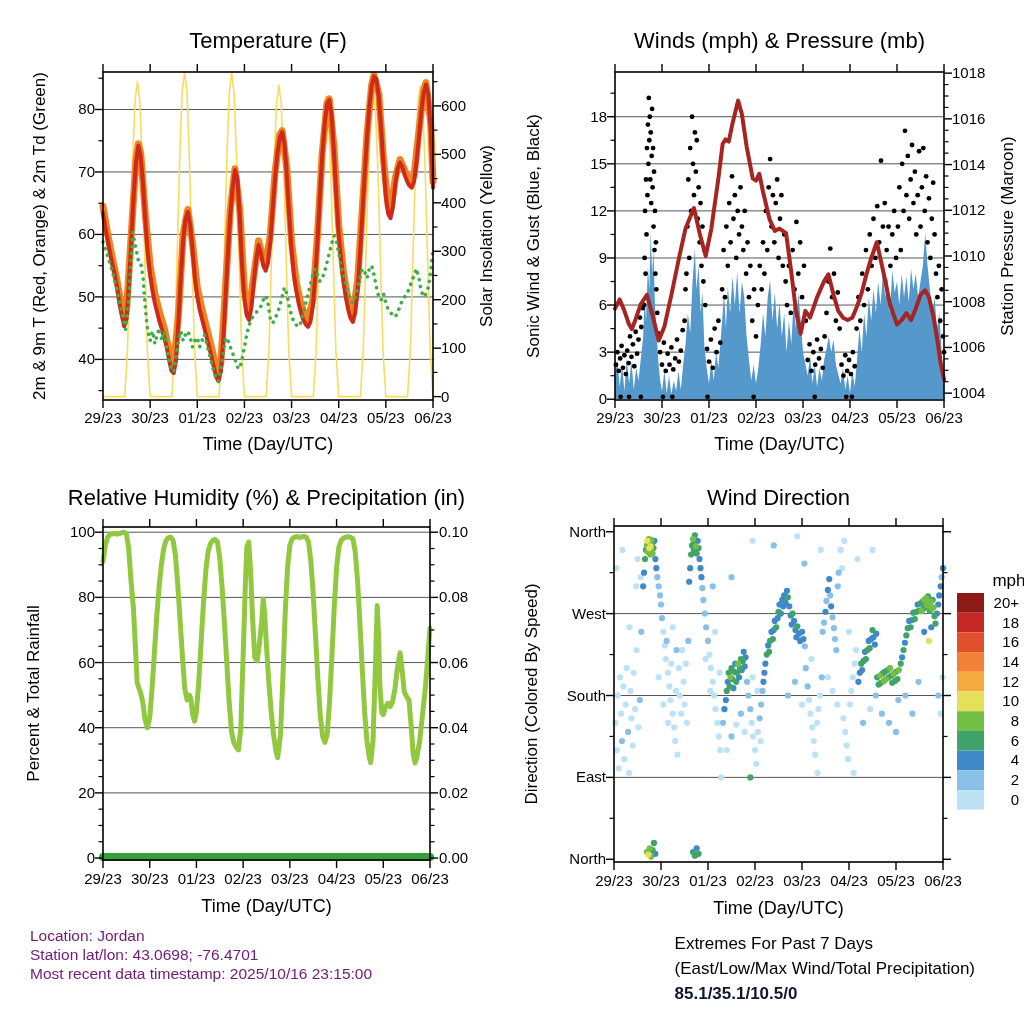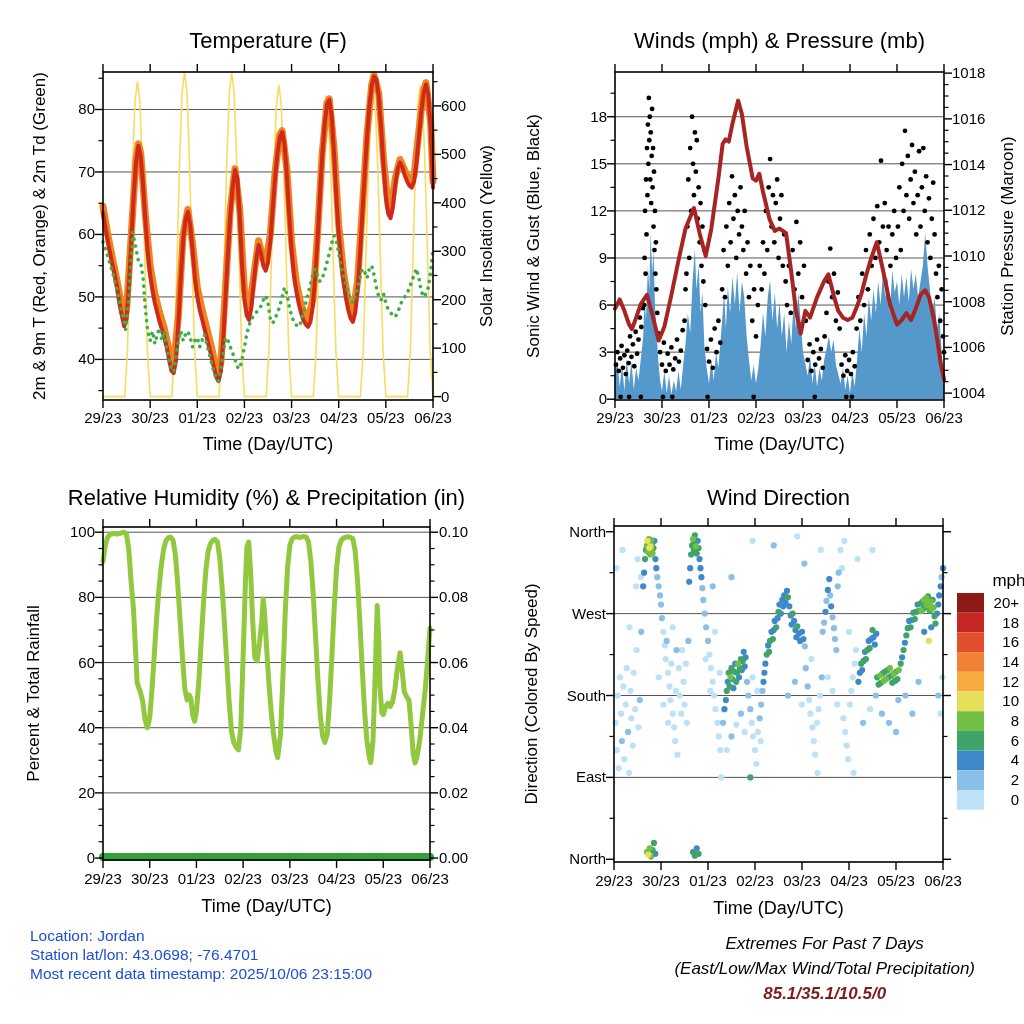--- a/index.html
+++ b/index.html
@@ -1,20 +1,20 @@
 <!DOCTYPE html>
 <html><head>
 <meta charset="utf-8">
 <style>
   html,body{margin:0;padding:0;background:#fff;}
   #page{position:relative;width:1024px;height:1024px;background:#ffffff;overflow:hidden;
         font-family:"Liberation Sans", sans-serif;color:#000;}
   #chart-canvas{position:absolute;left:0;top:0;}
-  .footer-left{position:absolute;left:30px;top:927px;font-size:15.5px;line-height:18.8px;color:#1d4ed8;}
-  .footer-right{position:absolute;right:49px;top:931px;text-align:center;font-size:17px;line-height:25px;color:#000;font-style:italic;}
+  .footer-left{position:absolute;left:30px;top:927px;font-size:15.5px;line-height:18.8px;color:#701a75;}
+  .footer-right{position:absolute;right:49px;top:931px;text-align:left;font-size:17px;line-height:25px;color:#000;}
   .footer-right .vals{font-weight:bold;}
 </style>
 </head>
 <body>
 
 <div id="page">
   <svg id="chart-canvas" width="1024" height="1024" viewBox="0 0 1024 1024">
       <g>
         <line x1="103" x2="433" y1="359.3904761904762" y2="359.3904761904762" stroke="#555555" stroke-width="1"></line>
         <line x1="103" x2="433" y1="296.9142857142857" y2="296.9142857142857" stroke="#555555" stroke-width="1"></line>
@@ -949,21 +949,21 @@
           <text x="1019" y="785.15" font-size="15" text-anchor="end" fill="#000" font-family="&quot;Liberation Sans&quot;, sans-serif">2</text>
           <rect x="957" y="790" width="27" height="19.7" fill="#BDE2F5"></rect>
           <text x="1019" y="804.85" font-size="15" text-anchor="end" fill="#000" font-family="&quot;Liberation Sans&quot;, sans-serif">0</text>
         </g>
       </g>
     </svg>
 
   <div class="footer-left">
     <div>Location: Jordan</div>
     <div>Station lat/lon: 43.0698; -76.4701</div>
-    <div>Most recent data timestamp: 2025/10/06 23:15:00</div>
+    <div>Most recent data timestamp: 2025/10/16 23:15:00</div>
   </div>
 
   <div class="footer-right">
     <div>Extremes For Past 7 Days</div>
     <div>(East/Low/Max Wind/Total Precipitation)</div>
-    <div class="vals" style="color: #7f1d1d;">85.1/35.1/10.5/0</div>
+    <div class="vals" style="color: #0f172a;">85.1/35.1/10.5/0</div>
   </div>
 </div>
 
 </body></html>

